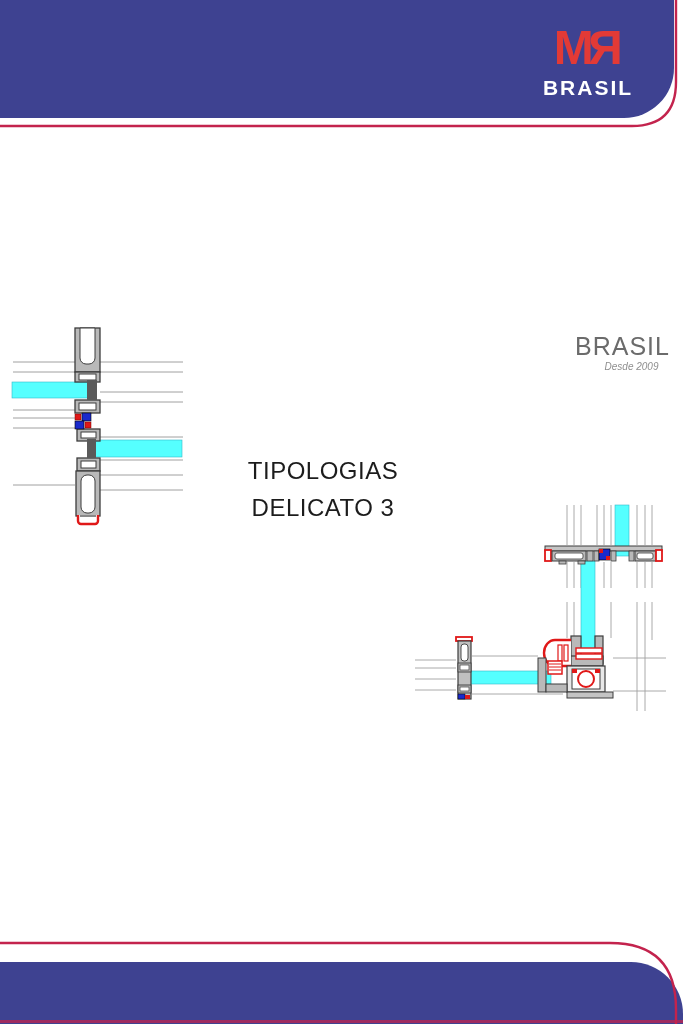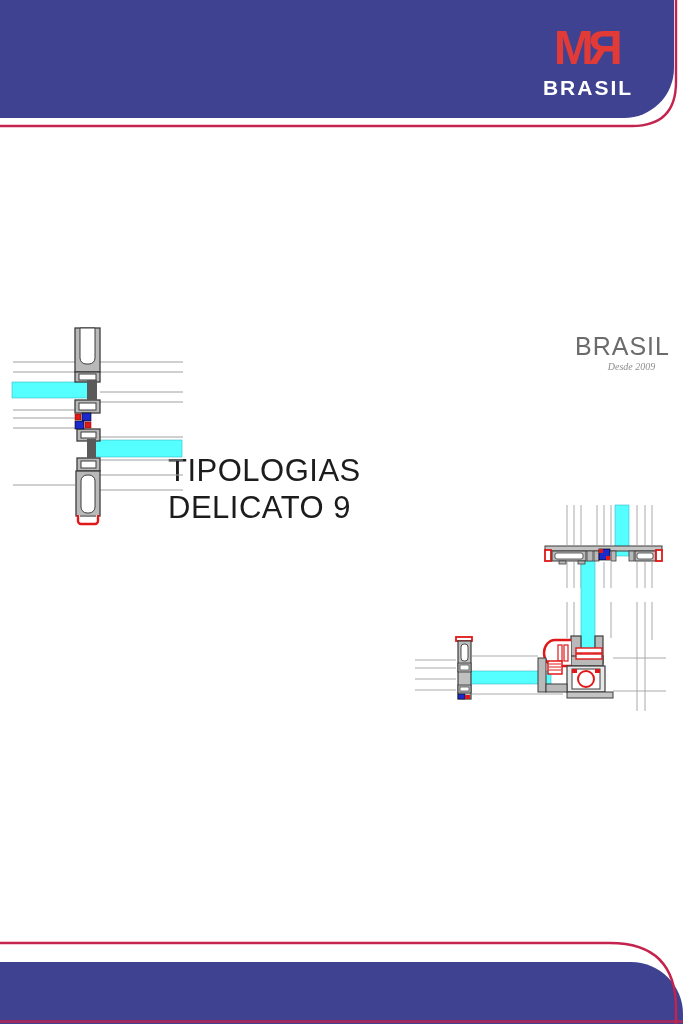--- a/index.html
+++ b/index.html
@@ -34,28 +34,28 @@
   
   .watermark {
     position:absolute; left:575px; top:333px; width:95px; text-align:center;
   }
   .watermark-brand {
     color:#6b6b6b; font-size:25px; letter-spacing:1px; line-height:27px;
     font-family:"Liberation Sans", sans-serif;
   }
   .watermark-tagline {
     color:#8f8f8f; font-size:10px; font-style:italic;
-    font-family:Liberation Serif, serif; margin-top:1px; padding-left:18px;
+    font-family:Liberation Sans, sans-serif; margin-top:1px; padding-left:18px;
   }
 
   
   .page-title {
     position:absolute; left:168px; top:452px; width:310px;
-    text-align:left; color:#1c1c1c;
-    font-size:31px; line-height:37px; font-weight:normal;
+    text-align:center; color:#1c1c1c;
+    font-size:24px; line-height:37px; font-weight:normal;
     letter-spacing:0.5px;
   }
 
   
   .drawing { position:absolute; }
   .drawing-left  { left:5px;   top:320px; }
   .drawing-right { left:408px; top:498px; }
 
   
   .footer-bar {
@@ -81,21 +81,21 @@
     <path d="M676,0 L676,82 Q676,126 632,126 L0,126" fill="none" stroke="#c3234d" stroke-width="2.4"></path>
   </svg>
 
   <div class="watermark">
     <div class="watermark-brand">BRASIL</div>
     <div class="watermark-tagline">Desde 2009</div>
   </div>
 
   <div class="page-title">
     <div>TIPOLOGIAS</div>
-    <div>DELICATO 9</div>
+    <div>DELICATO 3</div>
   </div>
 
   <svg class="drawing drawing-left" width="185" height="212" viewBox="0 0 185 212">
 
     <g stroke="#a0a0a0" stroke-width="1">
       <line x1="8" y1="42" x2="70" y2="42"></line>
         <line x1="8" y1="52" x2="70" y2="52"></line>
       <line x1="8" y1="90" x2="70" y2="90"></line>
         <line x1="8" y1="98" x2="70" y2="98"></line>
       <line x1="8" y1="108" x2="70" y2="108"></line>

